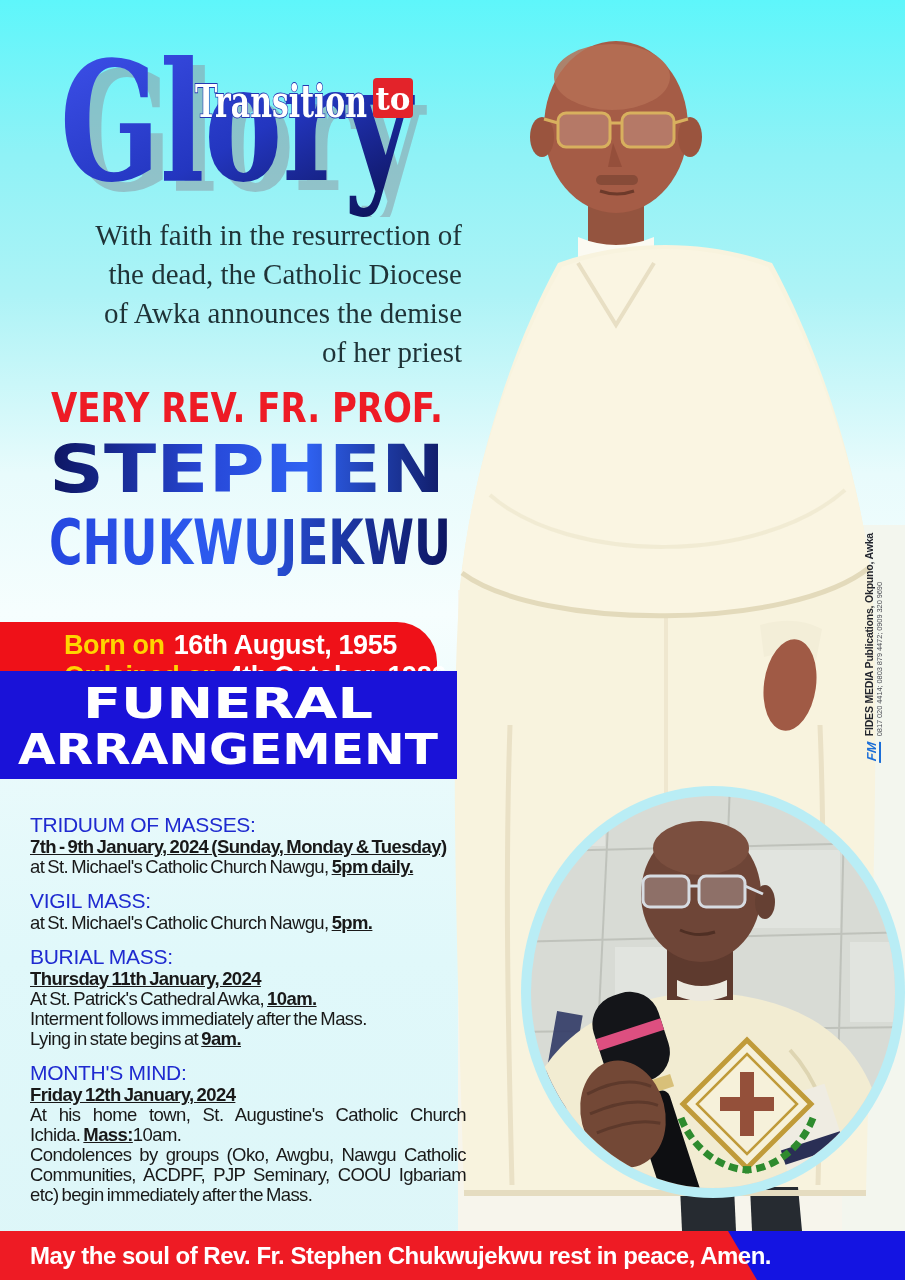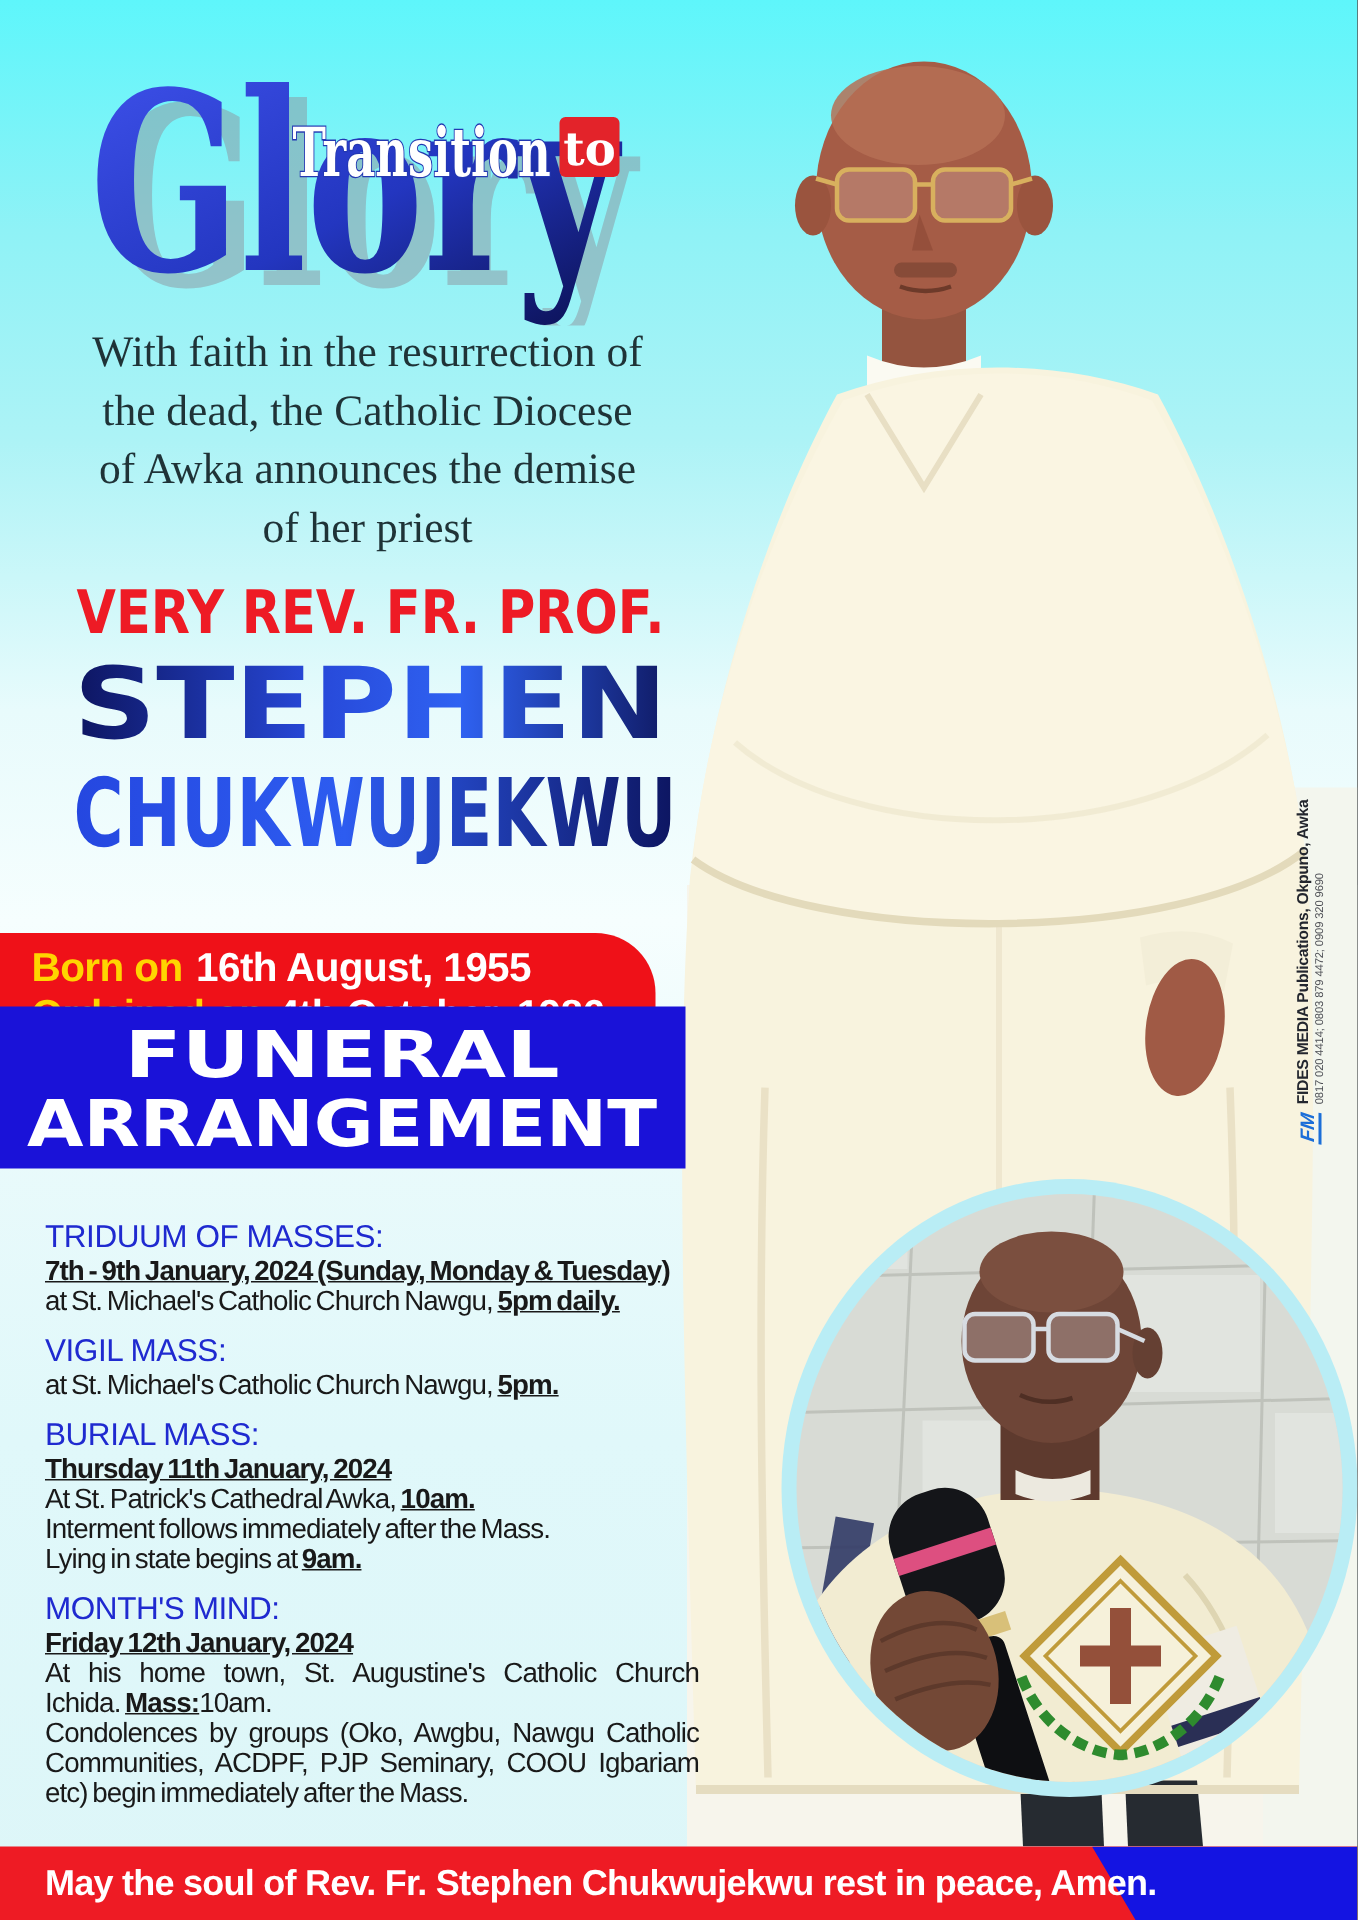--- a/index.html
+++ b/index.html
@@ -13,35 +13,35 @@
   
   .photo-main{position:absolute;left:450px;top:25px;z-index:1;}
   
   .photo-oval{position:absolute;left:515px;top:782px;z-index:3;}
   
   .logo{position:absolute;left:50px;top:32px;z-index:2;}
   
   .intro{
     position:absolute;left:28px;top:216px;width:434px;z-index:2;
     font-family:"Liberation Serif",serif;font-size:29px;line-height:39px;
-    color:#1f3337;text-align:center;white-space:pre-line;
+    color:#1f3337;text-align:right;white-space:pre-line;
   }
   
   .nameblock{position:absolute;left:35px;top:380px;z-index:2;}
   .death-note{
     position:absolute;left:35px;top:577px;width:425px;z-index:2;
     font-size:19px;line-height:19px;font-weight:bold;color:#141847;
     text-align:center;white-space:pre-line;letter-spacing:-0.3px;
   }
   
   .vitals{
     position:absolute;left:0;top:622px;width:437px;height:77px;z-index:2;
     background:#ef1118;border-top-right-radius:40px;
     display:flex;flex-direction:column;justify-content:center;
-    padding-left:21px;box-sizing:border-box;
+    padding-left:64px;box-sizing:border-box;
   }
   .vitals .row{font-size:27px;line-height:31px;font-weight:bold;color:#ffffff;
     letter-spacing:-0.4px;white-space:nowrap;}
   .vitals .lab{color:#ffd500;margin-right:9px;}
   
   .funeral{position:absolute;left:0;top:671px;width:457px;height:108px;z-index:2;
     background:#1a12d8;}
   
   .schedule{position:absolute;left:30px;top:814px;width:436px;z-index:2;}
   .schedule .section{margin:0 0 13px 0;}

